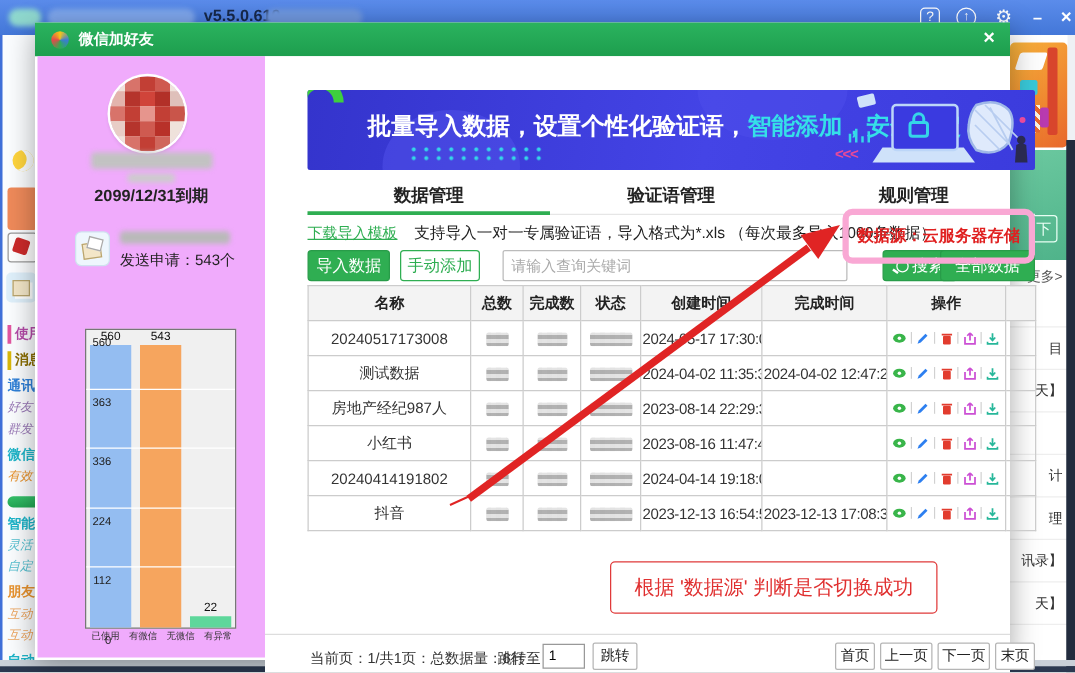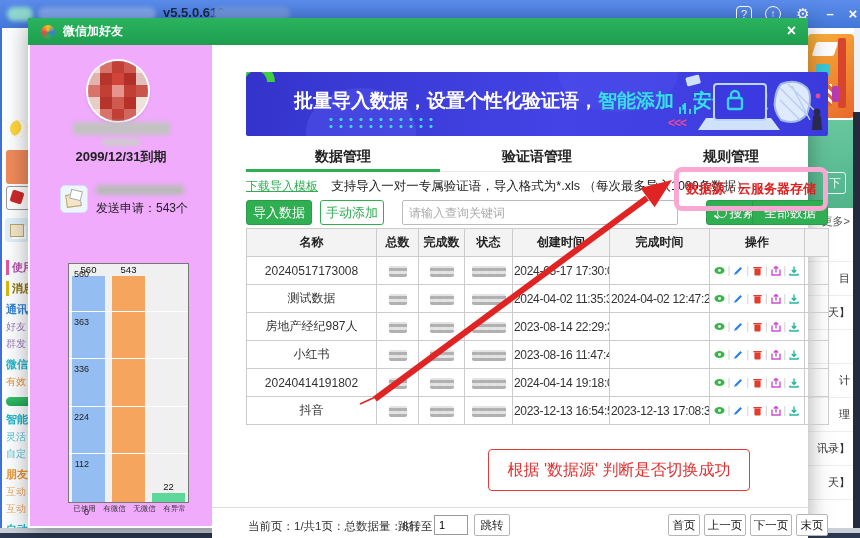--- a/index.html
+++ b/index.html
@@ -26,21 +26,21 @@
   #moon-icon{position:absolute;left:8px;top:92px;width:17px;height:17px;border-radius:50%;
     background:#ffd53e;box-shadow:inset -5px -3px 0 0 #fbfdff;transform:rotate(-20deg);}
   #orange-block{position:absolute;left:4px;top:122px;width:24px;height:34px;background:#ef8a5a;border-radius:3px;}
   #dice-box{position:absolute;left:4px;top:158px;width:22px;height:22px;background:#fff;border:1px solid #999;border-radius:3px;}
   #dice-box::after{content:"";position:absolute;left:4px;top:4px;width:12px;height:12px;background:#cc2b2b;transform:rotate(18deg);border-radius:2px;}
   #cube-box{position:absolute;left:3px;top:190px;width:24px;height:24px;background:#dff0fb;border-radius:4px;}
   #cube-box::after{content:"";position:absolute;left:5px;top:6px;width:12px;height:11px;background:#f3e6c8;border:1px solid #b9a56f;box-shadow:2px 2px 0 #fff;}
   #left-menu{position:absolute;left:4px;top:226px;width:40px;}
   .lm{white-space:nowrap;overflow:hidden;line-height:15px;}
   .lm.b{font-size:11px;font-weight:bold;margin-top:6px;}
-  .lm.s{font-size:10px;margin-top:2px;}
+  .lm.s{font-size:10px;margin-top:2px;font-style:italic;}
   .lm.purple{color:#b44ba8;border-left:3px solid #e255a0;padding-left:3px;}
   .lm.brown{color:#8a6d00;border-left:3px solid #d8b80a;padding-left:3px;}
   .lm.blue{color:#2f80d8;}
   .lm.purple2{color:#9b7bb8;}
   .lm.cyan{color:#1fb5c9;}
   .lm.cyan2{color:#55c0d0;}
   .lm.orange{color:#e8932f;}
   .lm.orange2{color:#eda55f;}
   .lm.bar{width:36px;height:9px;border-radius:5px;background:linear-gradient(#35c06a,#23a854);margin-top:8px;}
 

